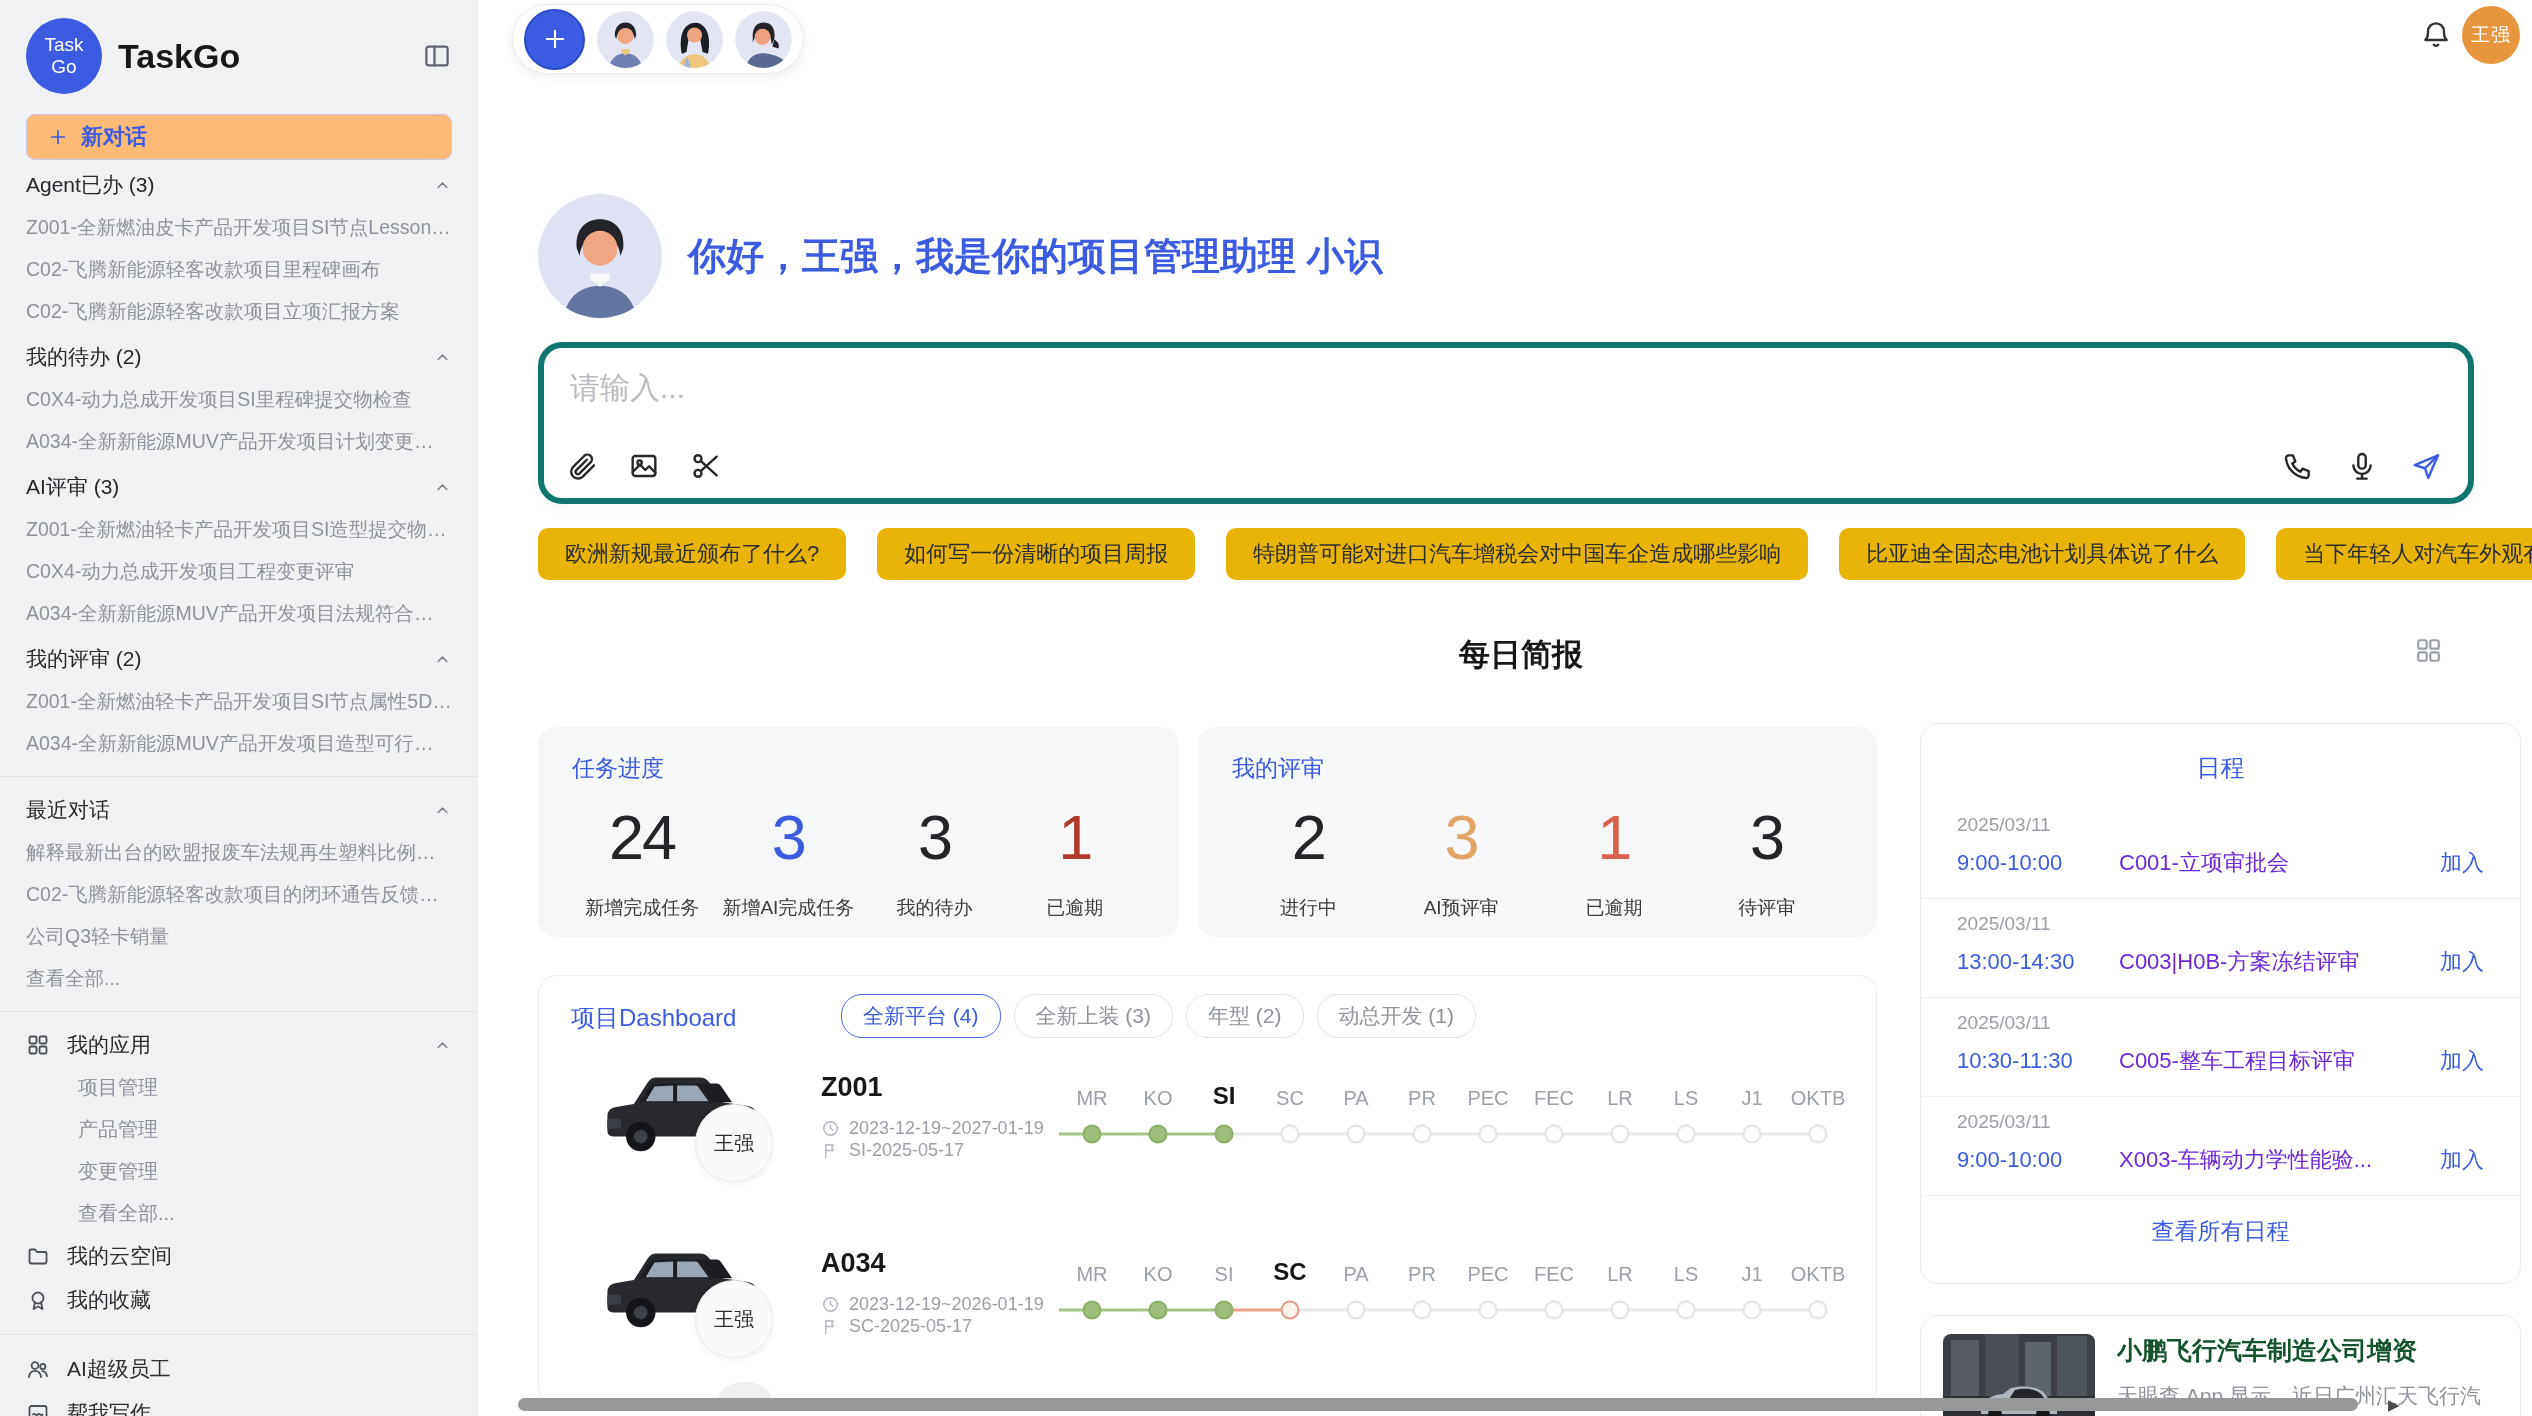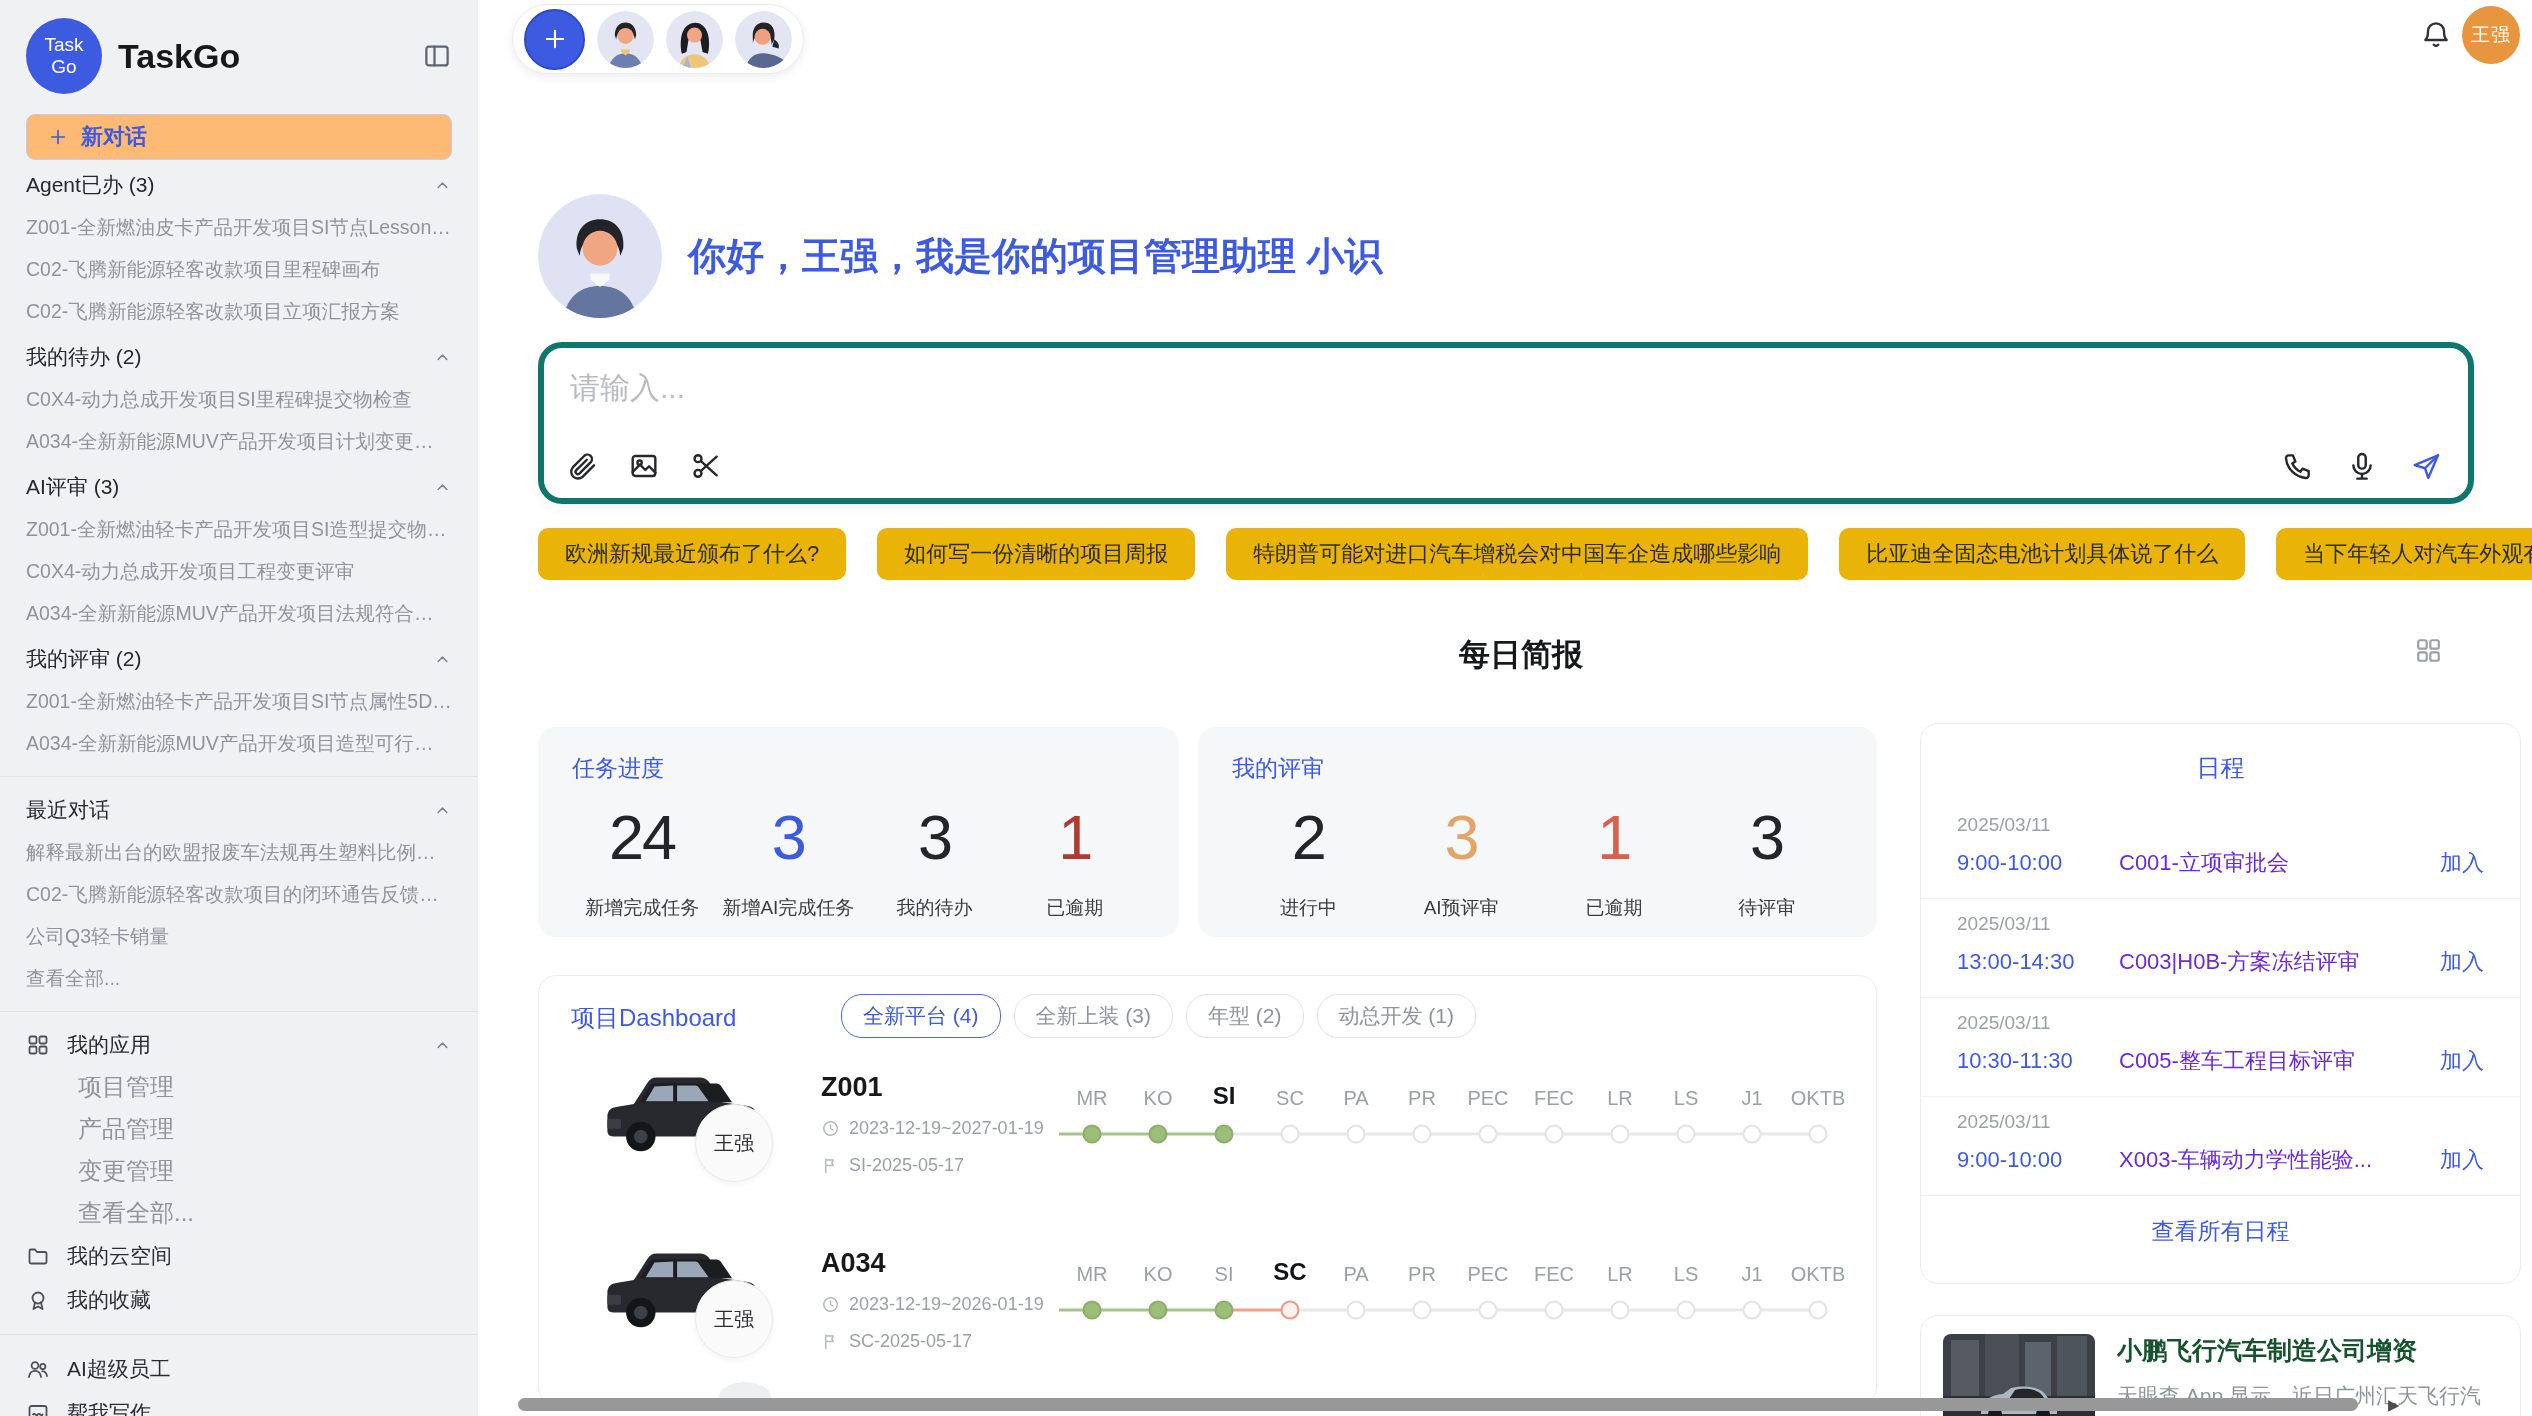--- a/index.html
+++ b/index.html
@@ -14,21 +14,21 @@
   .sb-title{font-size:34px;font-weight:700;color:#17181a;margin-left:16px;flex:1;}
   .panel-btn{width:30px;height:30px;color:#5f6570;cursor:pointer;}
   .new-chat{margin-top:18px;width:100%;height:46px;box-sizing:border-box;display:flex;align-items:center;gap:12px;padding:0 20px;background:#fdba74;border:1px solid #c3cbf2;border-radius:9px;color:#3D5BE0;font-size:22px;font-weight:600;cursor:pointer;}
   .new-chat .ic{width:22px;height:22px;color:#3D5BE0;}
   .sb-row{display:flex;align-items:center;height:42px;}
   .sb-sec-head{justify-content:space-between;cursor:pointer;margin-top:4px;}
   .sb-sec-title{font-size:21px;color:#27282c;font-weight:500;}
   .sb-chev{width:19px;height:19px;color:#7b8089;}
   .sb-item{font-size:19.5px;color:#8f939c;white-space:nowrap;overflow:hidden;text-overflow:ellipsis;cursor:pointer;}
   .sb-div{height:1px;background:#e0e1e4;margin:12px -26px;}
-  .sb-app-item{padding-left:52px;font-size:24px;color:#8f939c;cursor:pointer;white-space:nowrap;overflow:hidden;text-overflow:ellipsis;}
+  .sb-app-item{padding-left:52px;font-size:20px;color:#8f939c;cursor:pointer;white-space:nowrap;overflow:hidden;text-overflow:ellipsis;}
   .sb-link{gap:17px;height:44px;cursor:pointer;}
   .sb-link .ic{width:24px;height:24px;color:#4c5057;}
   .sb-link-label{font-size:21px;color:#2c2d31;}
   .apps-head-left{display:flex;align-items:center;gap:17px;}
   .apps-head-left .ic{width:24px;height:24px;color:#4c5057;}
 
   
   .avatar-pill{position:absolute;left:512px;top:4px;height:68px;border-radius:36px;background:#fff;border:1px solid #ececec;box-shadow:0 3px 10px rgba(0,0,0,.07);display:flex;align-items:center;gap:12px;padding:0 11px;}
   .pill-plus{width:57px;height:57px;border-radius:50%;background:#3D5BE0;color:#fff;display:flex;align-items:center;justify-content:center;cursor:pointer;border:2px solid #2c49c9;}
   .pill-plus .ic{width:28px;height:28px;}
@@ -82,21 +82,21 @@
   .proj-row{position:absolute;left:0;width:100%;height:180px;}
   #proj-0{top:80px;}
   #proj-1{top:256px;}
   .p-car{position:absolute;left:54px;top:0;width:178px;height:108px;}
   .p-car svg{display:block;width:100%;height:100%;}
   .p-owner{position:absolute;left:156px;top:48px;width:76px;height:76px;border-radius:50%;background:#fafafa;border:1px solid #eceaea;box-shadow:0 2px 6px rgba(0,0,0,.06);display:flex;align-items:center;justify-content:center;font-size:20px;color:#2b2c30;}
   .p-name{position:absolute;left:282px;top:16px;font-size:27px;font-weight:700;color:#17181a;}
   .p-meta{position:absolute;left:282px;display:flex;align-items:center;gap:9px;font-size:18px;color:#9ba0a8;}
   .p-meta .ic{width:19px;height:19px;color:#b3b8bf;}
   .p-dates{top:62px;}
-  .p-flag{top:99px;}
+  .p-flag{top:84px;}
   .track{position:absolute;left:520px;top:22px;display:flex;}
   .ms-cell{width:66px;display:flex;flex-direction:column;align-items:center;}
   .ms-label{height:32px;display:flex;align-items:flex-end;font-size:20px;color:#9ba0a8;white-space:nowrap;}
   .ms-label.active{color:#141519;font-weight:700;font-size:24px;}
   .ms-dotrow{position:relative;height:24px;width:100%;margin-top:12px;}
   .ln{position:absolute;top:50%;height:3px;transform:translateY(-50%);}
   .ln.l{left:0;width:50%;}
   .ln.r{right:0;width:50%;}
   .dot{position:absolute;left:50%;top:50%;transform:translate(-50%,-50%);width:19px;height:19px;border-radius:50%;background:#fff;border:2px solid #e2e3e6;box-sizing:border-box;z-index:1;}
   .dot.done{background:#9CBE7A;border-color:#8AAF66;}

